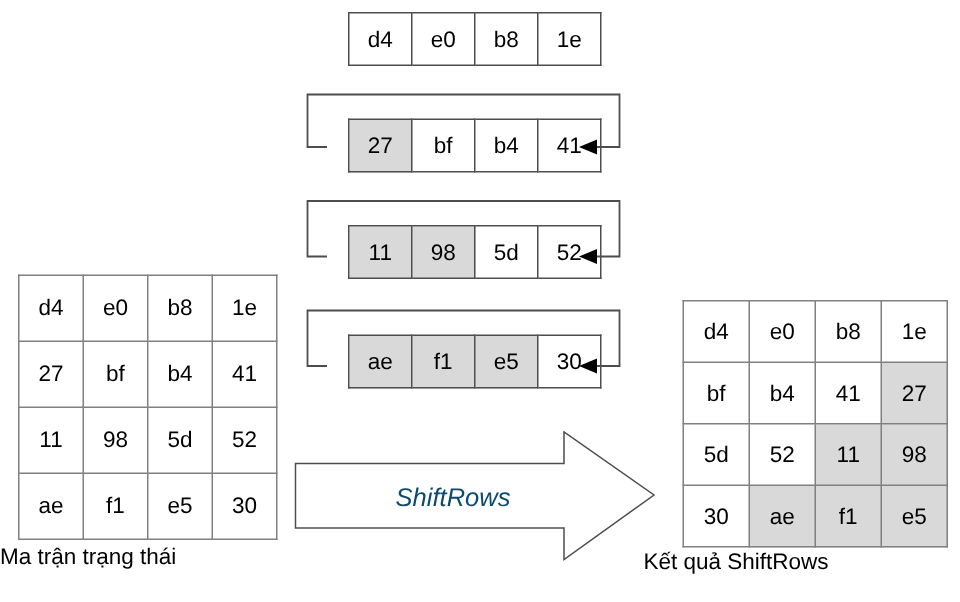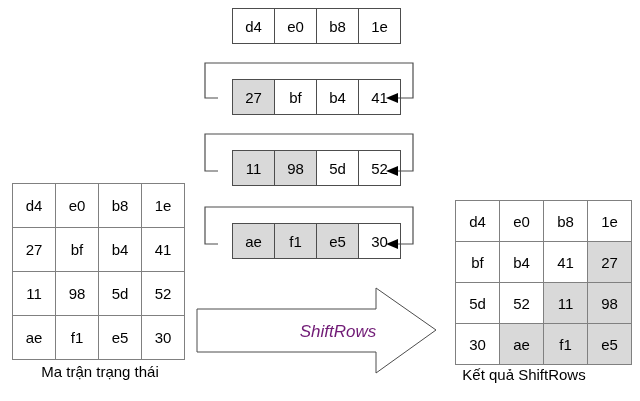--- a/index.html
+++ b/index.html
@@ -77,21 +77,20 @@
 
   #row0 { left: 232px; top: 8px; }
   #row1 { left: 232px; top: 79px; }
   #row2 { left: 232px; top: 150px; }
   #row3 { left: 232px; top: 223px; }
 
   
   .caption {
     position: absolute;
     font-size: 15px;
-    text-align: center;
     white-space: nowrap;
     color: #000;
   }
   #state-caption  { left: 0px;   top: 363px; width: 200px; }
   #result-caption { left: 429px; top: 366px; width: 190px; }
 
   
   .rotate-wire {
     position: absolute;
     overflow: visible;
@@ -107,23 +106,22 @@
     top: 287px;
   }
   #shiftrows-label {
     position: absolute;
     left: 196px;
     top: 322px;
     width: 212px;
     text-align: center;
     font-size: 17px;
     font-style: italic;
-    color: #701a75;
+    color: #0c4a6e;
     white-space: nowrap;
-    margin-left: 36px;
   }
 </style>
 </head>
 <body>
 
 <table class="matrix" id="state-matrix">
   <tbody>
       <tr>
         <td>d4</td>
         <td>e0</td>

